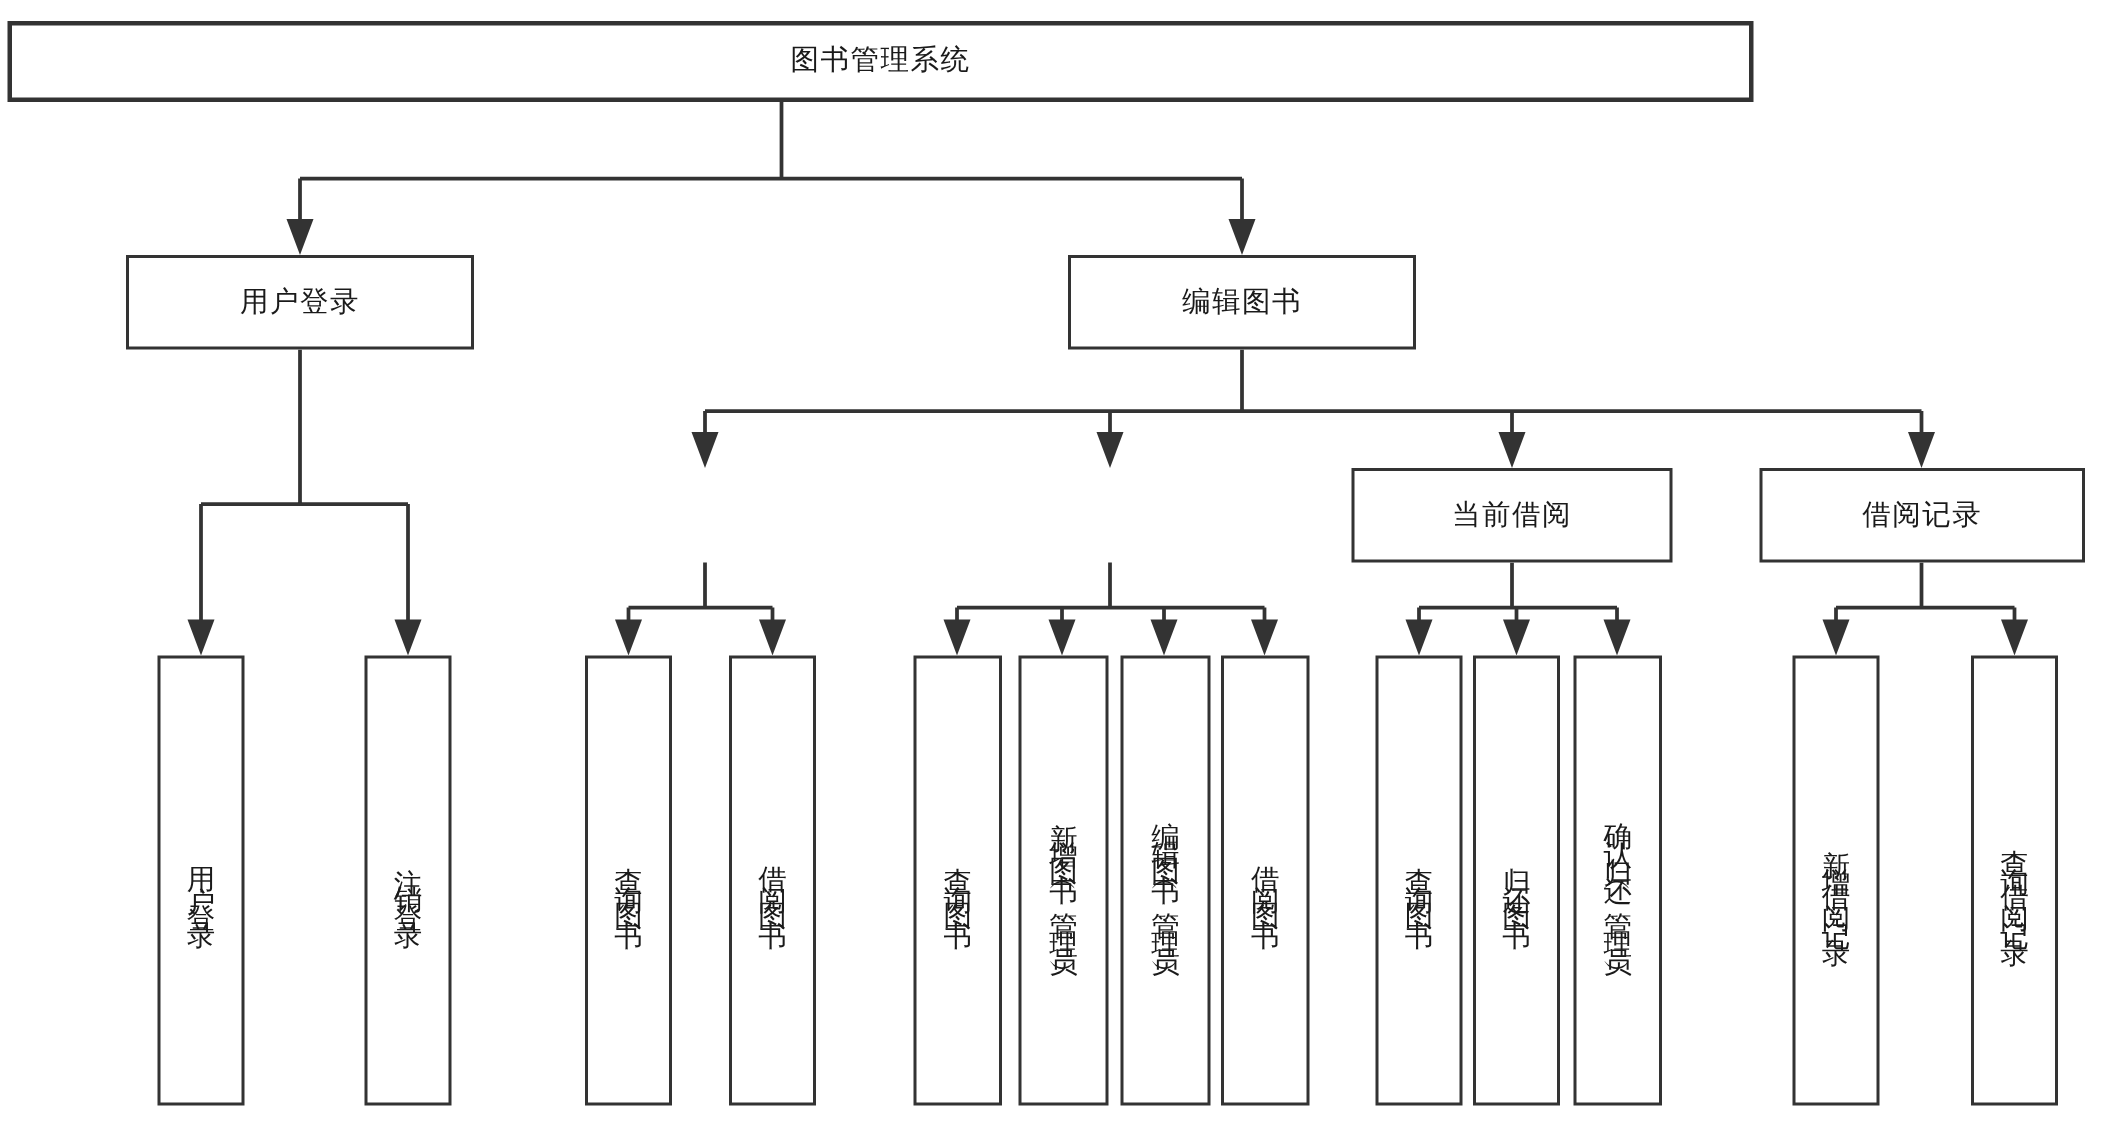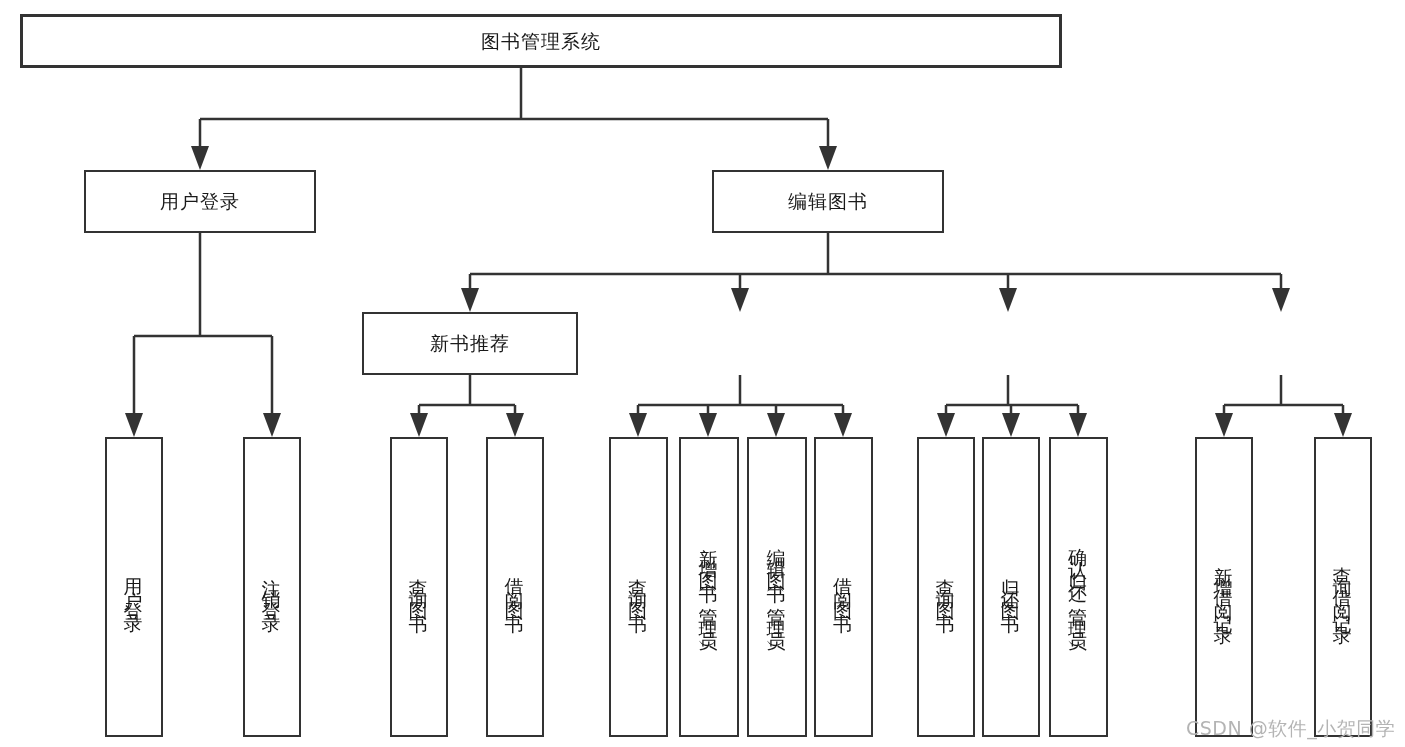--- a/index.html
+++ b/index.html
@@ -123,26 +123,27 @@
 
     <g stroke="#333333" stroke-width="2.5" fill="none">
       <path d="M1281 375 V405 M1224 405 H1343 M1224 405 V417 M1343 405 V417"></path>
     </g>
     <g fill="#333333" stroke="none">
       <polygon points="1215,413 1233,413 1224,437"></polygon>
       <polygon points="1334,413 1352,413 1343,437"></polygon>
     </g>
   </svg>
 
-  <div class="box root" style="left:20px; top:14px; width:1042px; height:54px;">图书管理系统</div>
+  <div class="box root" style="left:5px; top:14px; width:1164px; height:54px;font-family:Liberation Mono, monospace;">图书管理系统</div>
 
   <div class="box" style="left:84px; top:170px; width:232px; height:63px;">用户登录</div>
   <div class="box" style="left:712px; top:170px; width:232px; height:63px;">编辑图书</div>
 
-  <div class="box" style="left:362px; top:312px; width:216px; height:63px;">新书推荐</div>
+  <div class="box" style="left:901px; top:312px; width:214px; height:63px;">当前借阅</div>
+  <div class="box" style="left:1173px; top:312px; width:217px; height:63px;">借阅记录</div>
 
   <div class="leaf" style="left:105px; width:58px;">
     <span>用户登录</span>
   </div>
   <div class="leaf" style="left:243px; width:58px;">
     <span>注销登录</span>
   </div>
 
   <div class="leaf" style="left:390px; width:58px;">
     <span>查询图书</span>
@@ -174,15 +175,14 @@
     <span>确认归还（管理员）</span>
   </div>
 
   <div class="leaf" style="left:1195px; width:58px;">
     <span>新增借阅记录</span>
   </div>
   <div class="leaf" style="left:1314px; width:58px;">
     <span>查询借阅记录</span>
   </div>
 
-  <div id="watermark">CSDN @软件_小贺同学</div>
 
 </div>
 
 </body></html>

